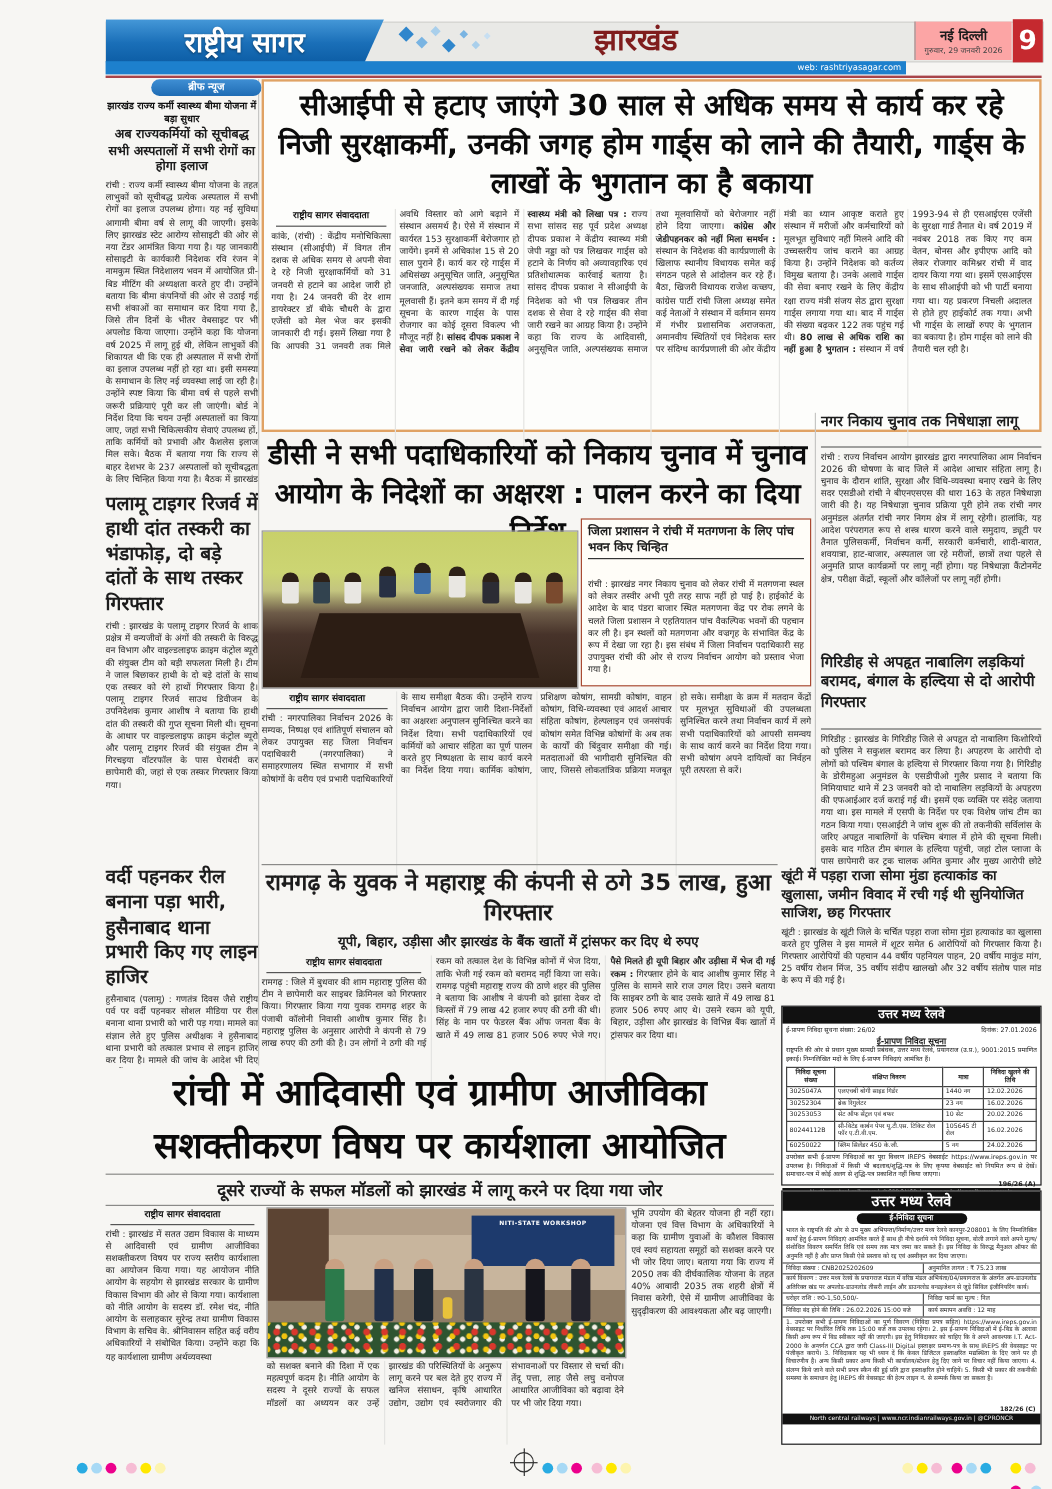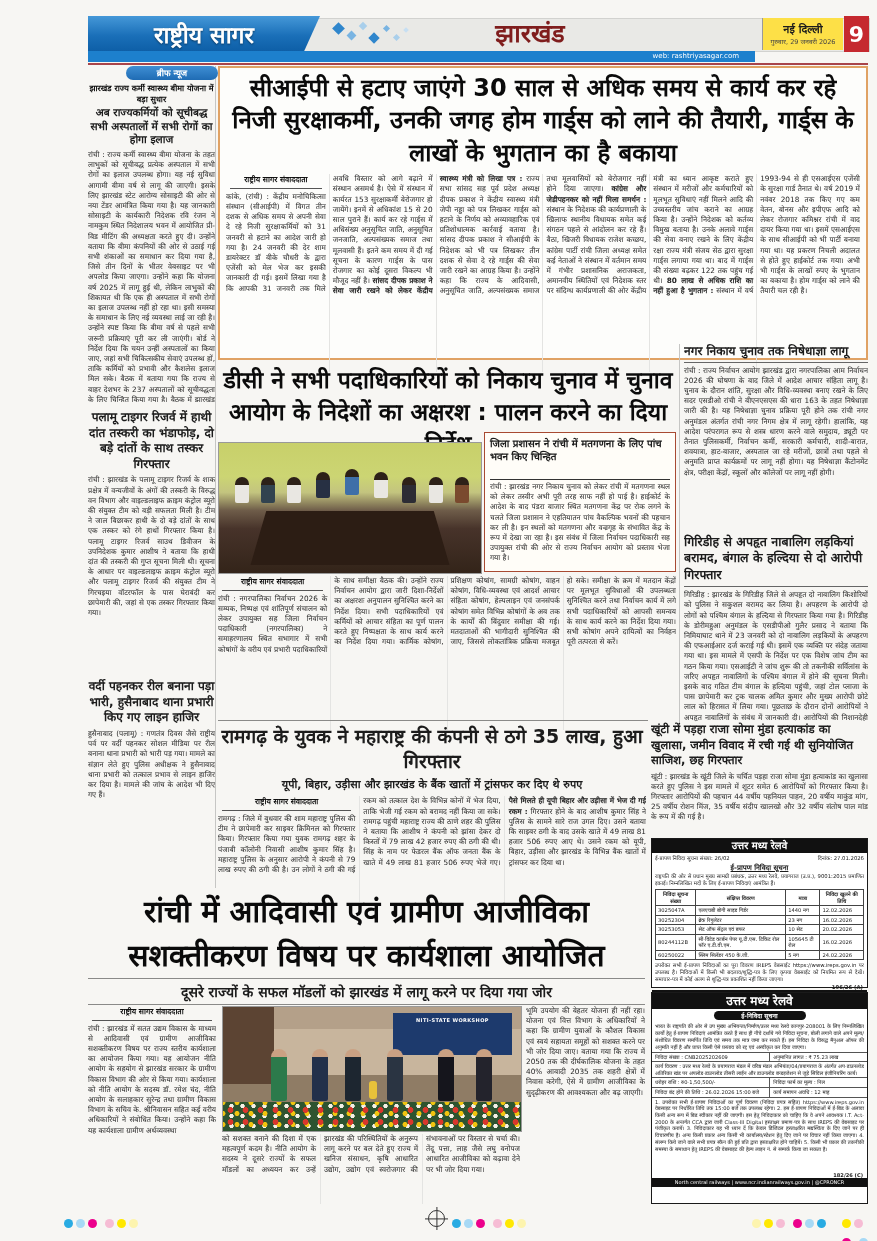--- a/index.html
+++ b/index.html
@@ -15,63 +15,63 @@
   .mh-diamonds span{position:absolute;display:block;transform:rotate(45deg);}
   .mh-diamonds span:nth-child(1){left:4px;top:4px;width:9px;height:9px;background:#2f86cc;}
   .mh-diamonds span:nth-child(2){left:18px;top:12px;width:7px;height:7px;background:#79b4e2;}
   .mh-diamonds span:nth-child(3){left:30px;top:3px;width:6px;height:6px;background:#a9cfeb;}
   .mh-diamonds span:nth-child(4){left:40px;top:14px;width:8px;height:8px;background:#2f86cc;}
   .mh-diamonds span:nth-child(5){left:54px;top:6px;width:5px;height:5px;background:#79b4e2;}
   .mh-diamonds span:nth-child(6){left:64px;top:15px;width:5px;height:5px;background:#a9cfeb;}
   .mh-diamonds span:nth-child(7){left:74px;top:8px;width:4px;height:4px;background:#c7dff2;}
   .mh-section{left:420px;top:19px;width:220px;height:30px;font-size:25px;font-weight:bold;color:#7f1d1d;
               text-align:center;line-height:30px;}
-  .mh-citydate{left:762px;top:18px;width:80px;height:32px;border-left:1px solid #9a9a9a;text-align:center;background:#fde047;}
+  .mh-citydate{left:762px;top:18px;width:80px;height:32px;border-left:1px solid #9a9a9a;text-align:center;background:#fca5a5;}
   .mh-city{font-size:11px;font-weight:bold;margin-top:3px;}
   .mh-date{font-size:6.5px;color:#444;margin-top:1px;}
   .mh-pagenum{left:844px;top:16px;width:25px;height:36px;background:#c5292f;color:#fff;font-size:22px;font-weight:bold;
               display:flex;align-items:center;justify-content:center;}
   .mh-webbar{left:88px;top:51px;width:667px;height:11px;background:#1d80cd;color:#fff;font-size:7px;
-             text-align:right;line-height:11px;padding-right:16px;box-sizing:border-box;}
+             text-align:right;line-height:11px;padding-right:4px;box-sizing:border-box;}
   .mh-redline{left:88px;top:63px;width:780px;height:2px;background:#a8444a;}
   
   .body-txt{font-size:7.3px;line-height:1.4;text-align:justify;color:#262626;overflow:hidden;}
   .byline{text-align:center;font-weight:bold;font-size:7.6px;border-bottom:1px solid #555;
           padding:1px 0 2px 0;margin:0 4px 3px 4px;color:#111;}
   .kicker{font-size:8px;font-weight:bold;text-align:center;color:#101010;}
   p{margin:0;}
   
   .brief-tab{left:126px;top:66px;width:92px;height:14px;background:linear-gradient(180deg,#3f8fd4,#1f6cb4);
              border-radius:8px;color:#fff;font-size:8.5px;font-weight:bold;text-align:center;line-height:14px;}
   .leftcol{left:88px;top:82px;width:127px;height:808px;overflow:hidden;}
   .leftcol .h1a{font-size:10.5px;font-weight:bold;text-align:center;line-height:1.3;margin:2px 0 3px 0;}
-  .leftcol .h2a{font-size:12px;font-weight:bold;text-align:center;line-height:1.3;margin:8px 0 3px 0;}
+  .leftcol .h2a{font-size:16px;font-weight:bold;line-height:1.3;margin:8px 0 3px 0;}
   .lc-rule{left:215px;top:66px;width:1px;height:822px;background:#c6c6c4;}
   
   .lead-box{left:218px;top:66px;width:650px;height:294px;border:2px solid #e0a264;background:#fdfdfb;box-sizing:border-box;}
   .lead-head{font-size:24px;font-weight:800;line-height:1.35;text-align:center;color:#0b0b0b;padding:4px 8px 2px 8px;}
   .lead-cols{margin:3px 6px;column-count:6;column-gap:7px;column-rule:1px solid #e4e4e2;height:198px;overflow:hidden;}
   
   .civic-head{left:218px;top:364px;width:460px;font-size:23px;font-weight:800;line-height:1.4;text-align:center;color:#0b0b0b;}
   .photo-meeting{left:218px;top:442px;width:262px;height:130px;overflow:hidden;border:1px solid #999;
       background:linear-gradient(180deg,#c8d06a 0%,#ccd573 26%,#c3c47f 38%,#6e5c49 52%,#47332a 66%,#332419 100%);}
   .photo-meeting .table{position:absolute;left:12%;right:12%;top:52%;bottom:6%;background:#2c1d14;
       clip-path:polygon(8% 0,92% 0,100% 100%,0 100%);}
   .photo-meeting i{position:absolute;top:26%;width:14px;height:26px;border-radius:7px 7px 2px 2px;
       background:linear-gradient(180deg,#2d2118 0 32%,var(--s) 32% 100%);}
   .civic-sidebox{left:484px;top:432px;width:192px;height:140px;border:1px solid #a84a32;background:#fffdf8;
       box-sizing:border-box;padding:4px 5px;}
-  .sb-head{font-size:10px;font-weight:bold;line-height:1.3;border-bottom:1px solid #333;padding-bottom:16px;margin-bottom:2px;}
+  .sb-head{font-size:10px;font-weight:bold;line-height:1.3;border-bottom:1px solid #333;padding-bottom:2px;margin-bottom:16px;}
   .civic-cols{left:218px;top:576px;width:458px;height:154px;column-count:4;column-gap:7px;
       column-rule:1px solid #e4e4e2;overflow:hidden;}
   .mid-rule{left:679px;top:344px;width:1px;height:388px;background:#c6c6c4;}
   
   .rc1{left:684px;top:344px;width:184px;height:378px;overflow:hidden;}
-  .rc-head{font-size:12px;font-weight:bold;line-height:1.3;border-bottom:1px solid #666;padding-bottom:2px;margin-bottom:3px;}
-  .rc-head2{font-size:12.5px;font-weight:bold;line-height:1.35;margin:10px 0 3px 0;border-bottom:1px solid #666;padding-bottom:2px;}
+  .rc-head{font-size:12px;font-weight:bold;line-height:1.3;border-bottom:1px solid #666;padding-bottom:12px;margin-bottom:3px;}
+  .rc-head2{font-size:12.5px;font-weight:bold;line-height:1.35;margin:10px 0 3px 0;border-bottom:1px solid #666;padding-bottom:13px;}
   .khunti{left:651px;top:722px;width:217px;height:112px;overflow:hidden;}
   .khunti .kh-head{font-size:11.5px;font-weight:bold;line-height:1.35;margin-bottom:3px;}
   
   .rw1{left:651px;top:838px;width:217px;height:150px;border:1px solid #1a1a1a;background:#fff;box-sizing:border-box;font-size:5.3px;}
   .rw-bar{background:#111;color:#fff;text-align:center;font-weight:bold;}
   .rw1 .rw-bar{font-size:10px;line-height:14px;height:14px;}
   .rw-meta{display:flex;justify-content:space-between;padding:1px 3px;font-size:5.3px;}
   .rw-title{text-align:center;font-weight:bold;font-size:7px;text-decoration:underline;}
   .rw-intro{padding:1px 3px;text-align:justify;line-height:1.35;}
   .rw-table{border-collapse:collapse;width:209px;margin:1px auto;font-size:5.2px;}

